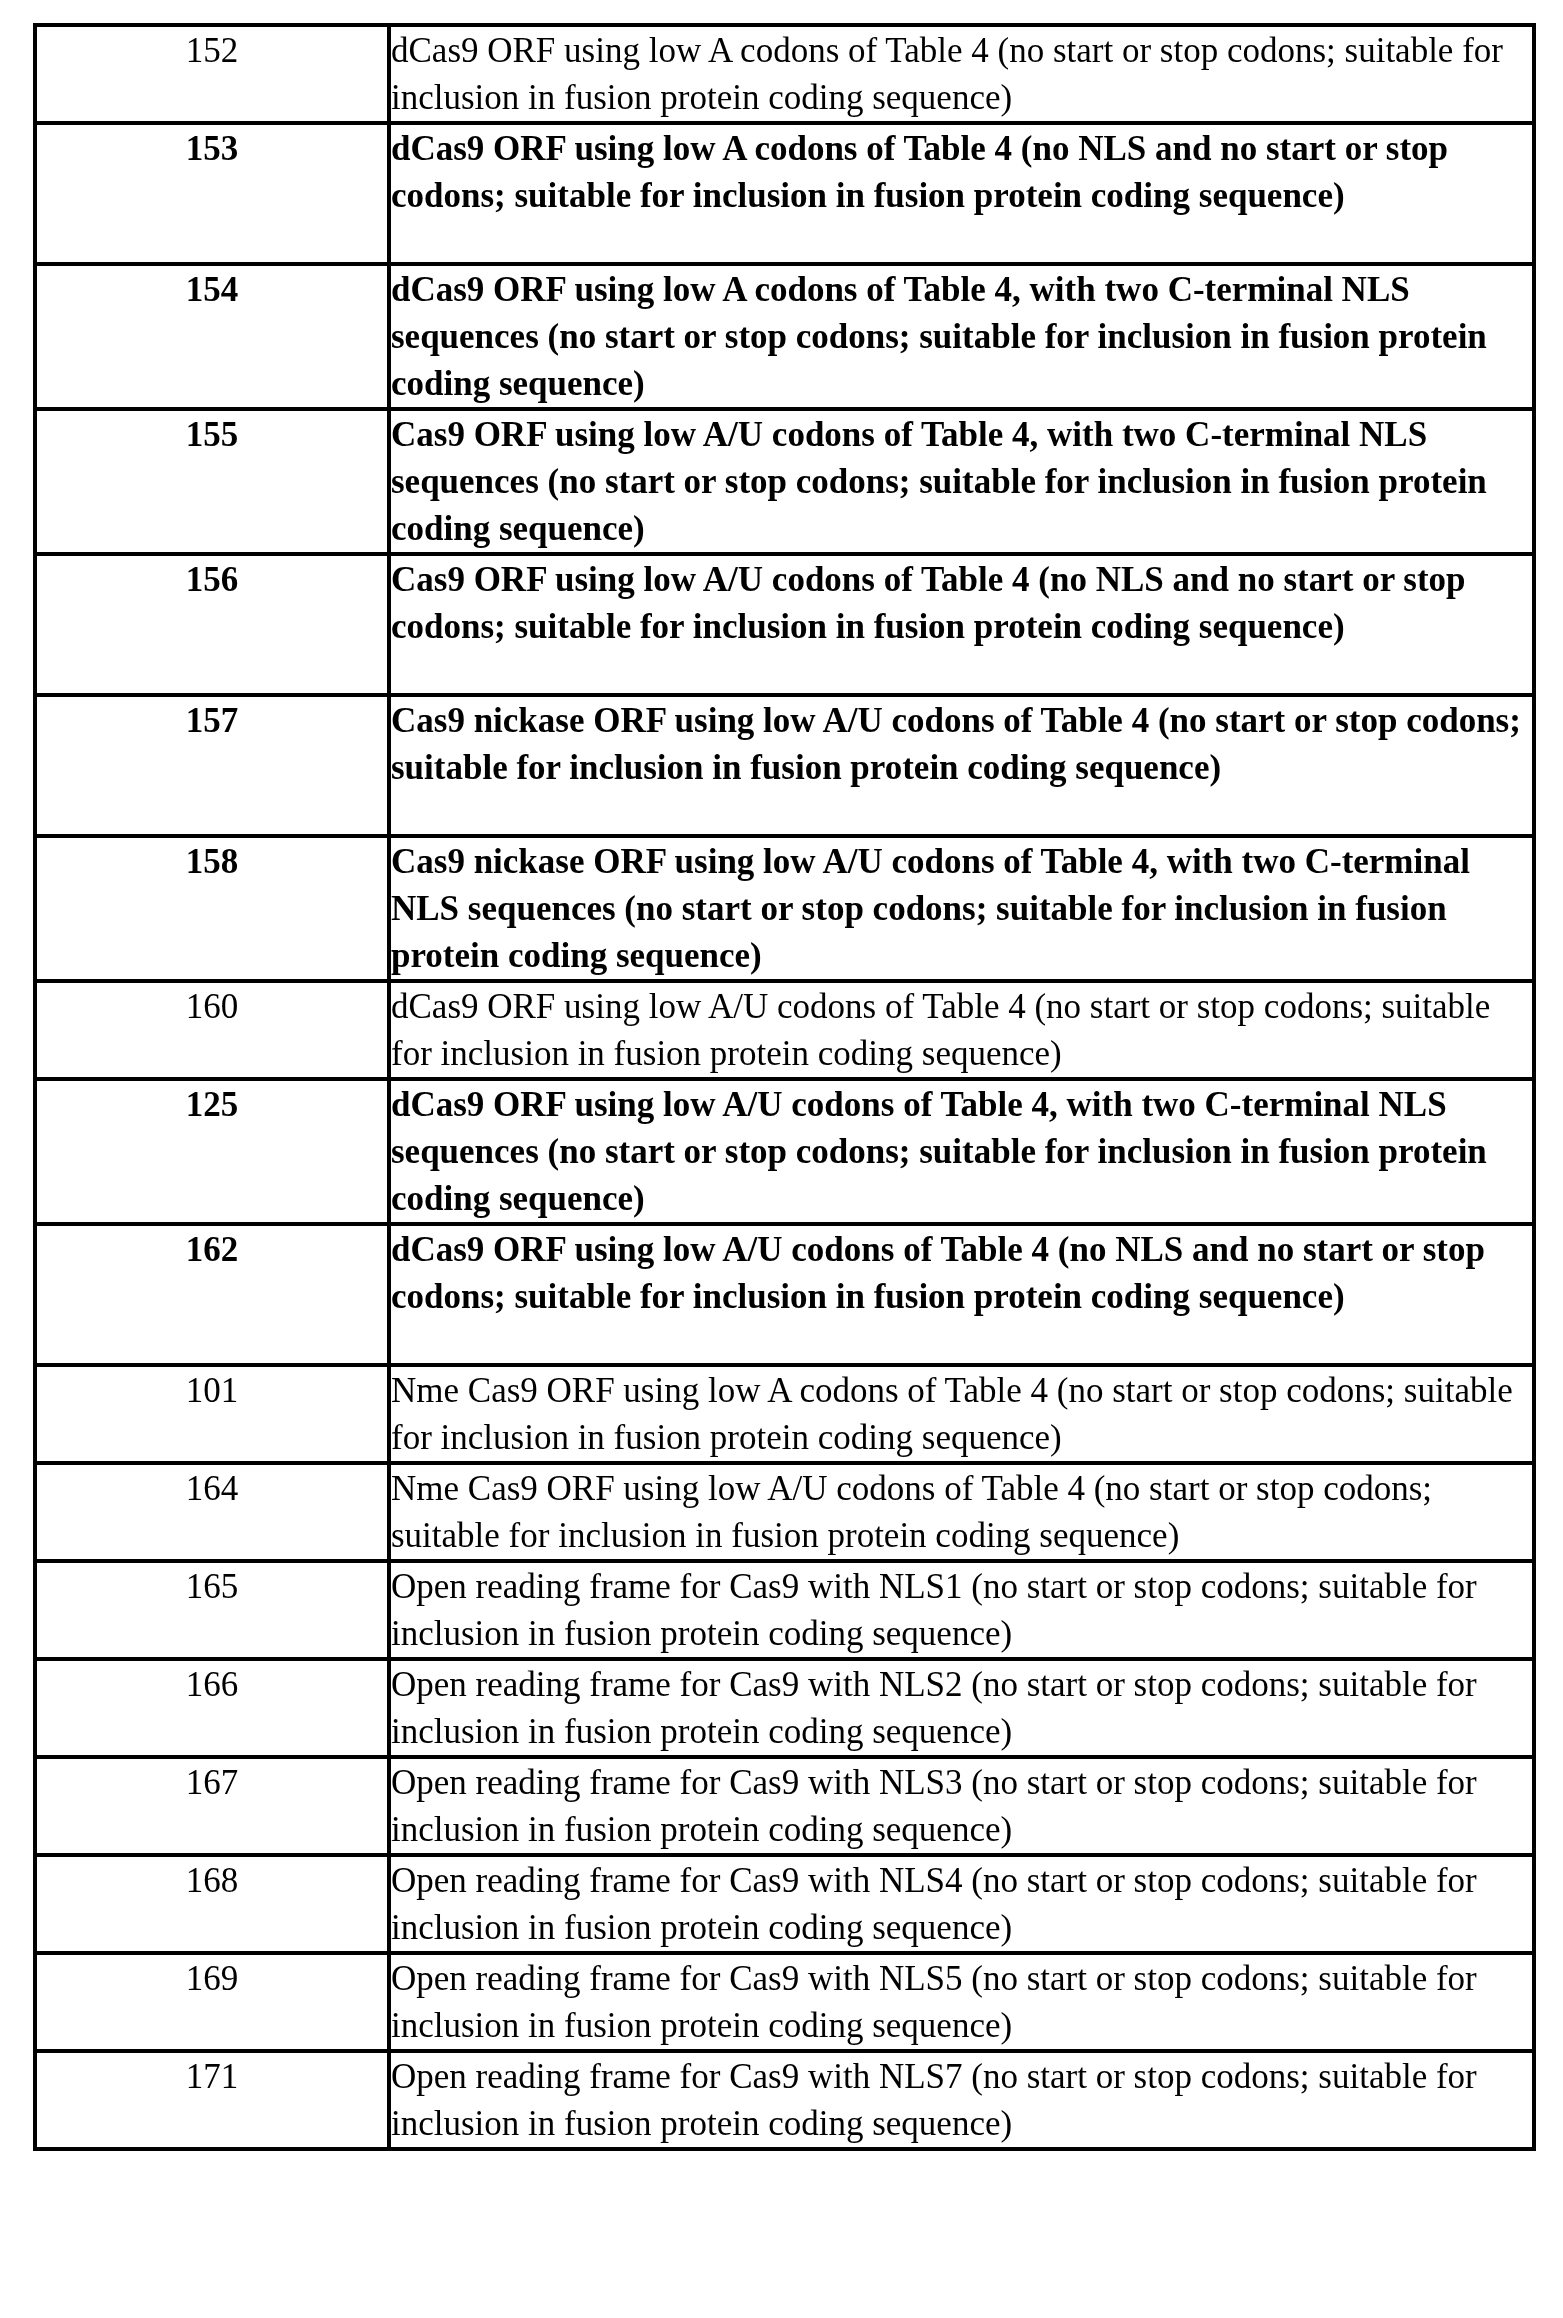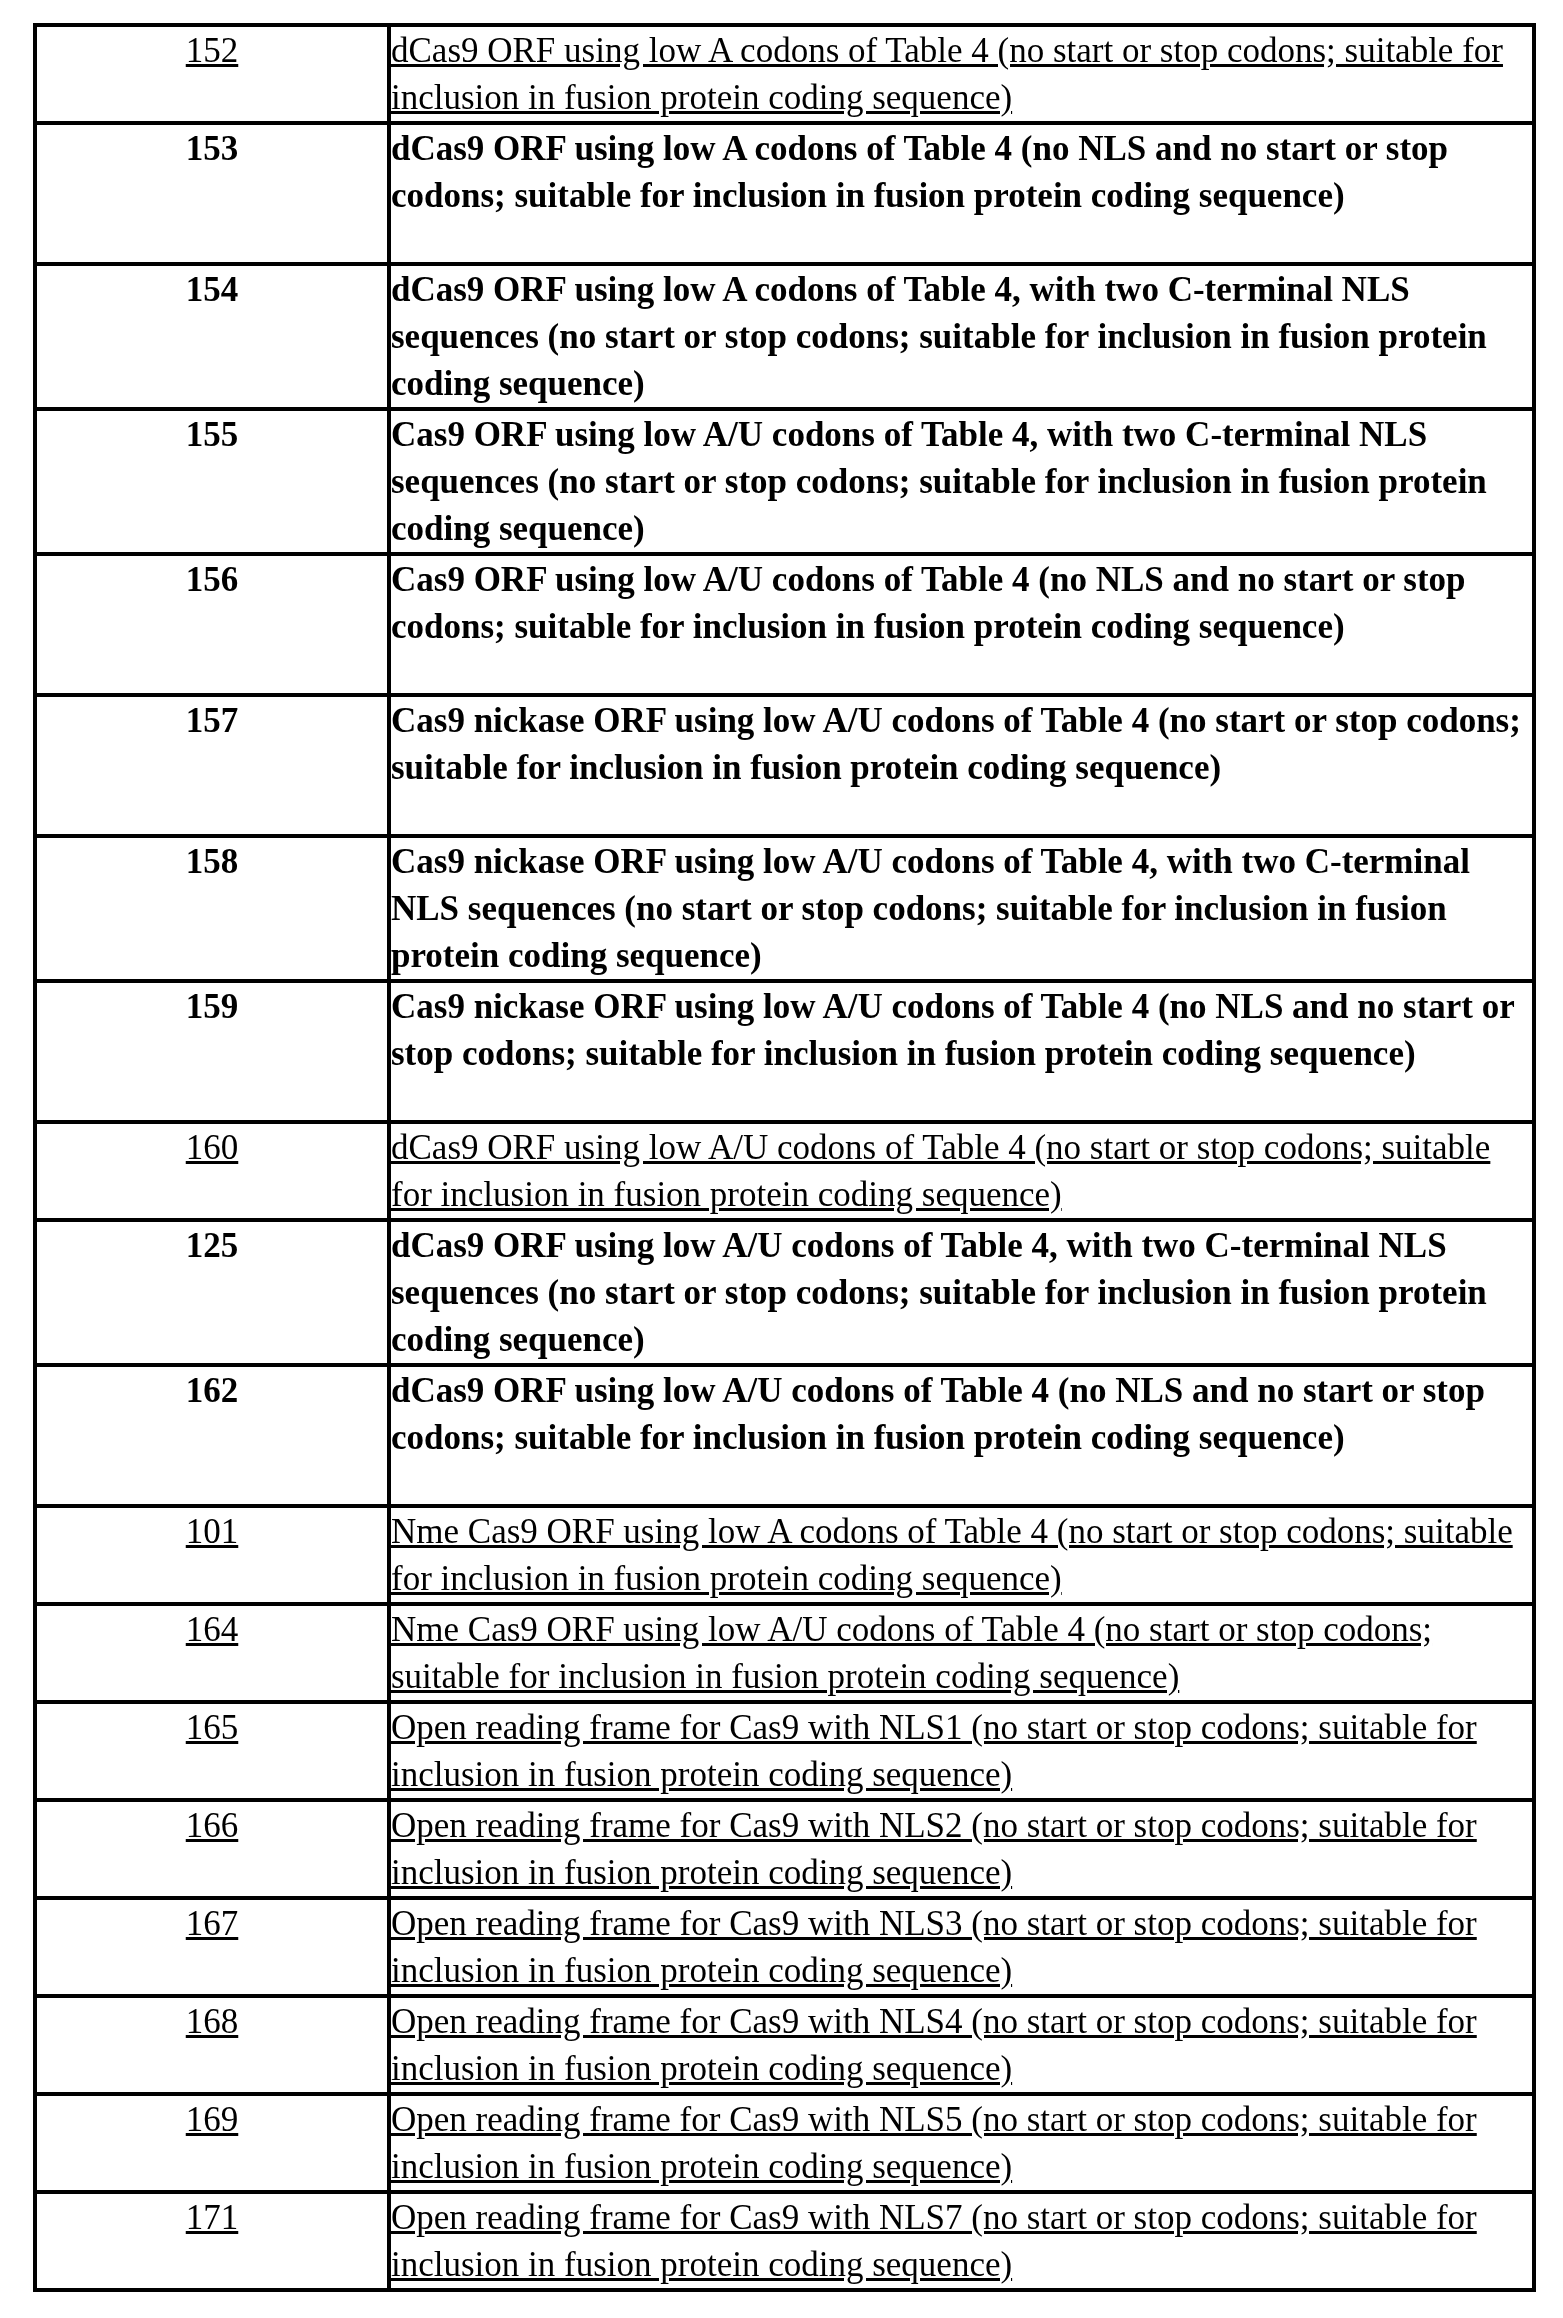--- a/index.html
+++ b/index.html
@@ -39,21 +39,21 @@
   td.id-cell {
     width: 350px;
     text-align: center;
     padding-top: 1.7px;
   }
   td.desc-cell {
     padding: 1.7px 83px 5px 13.3px;
     text-align: left;
     margin-top: 43px;
   }
-  tr.r2 { height: 94px; text-decoration: underline; }
+  tr.r2 { height: 94px; }
   tr.r3 { height: 141px; font-weight: bold; }
 </style>
 </head>
 <body>
 
 <div class="page">
   <table class="seq-table">
     <tbody>
   <tr class="r2">
     <td class="id-cell">152</td>
@@ -83,24 +83,20 @@
   <tr class="r3">
     <td class="id-cell">157</td>
     <td class="desc-cell">Cas9 nickase ORF using low A/U codons of Table 4 (no start or stop codons; suitable for inclusion in fusion protein coding sequence)</td>
   </tr>
 
   <tr class="r3">
     <td class="id-cell">158</td>
     <td class="desc-cell">Cas9 nickase ORF using low A/U codons of Table 4, with two C-terminal NLS sequences (no start or stop codons; suitable for inclusion in fusion protein coding sequence)</td>
   </tr>
 
-  <tr class="r3">
-    <td class="id-cell">159</td>
-    <td class="desc-cell">Cas9 nickase ORF using low A/U codons of Table 4 (no NLS and no start or stop codons; suitable for inclusion in fusion protein coding sequence)</td>
-  </tr>
 
   <tr class="r2">
     <td class="id-cell">160</td>
     <td class="desc-cell">dCas9 ORF using low A/U codons of Table 4 (no start or stop codons; suitable for inclusion in fusion protein coding sequence)</td>
   </tr>
 
   <tr class="r3">
     <td class="id-cell">125</td>
     <td class="desc-cell">dCas9 ORF using low A/U codons of Table 4, with two C-terminal NLS sequences (no start or stop codons; suitable for inclusion in fusion protein coding sequence)</td>
   </tr>

